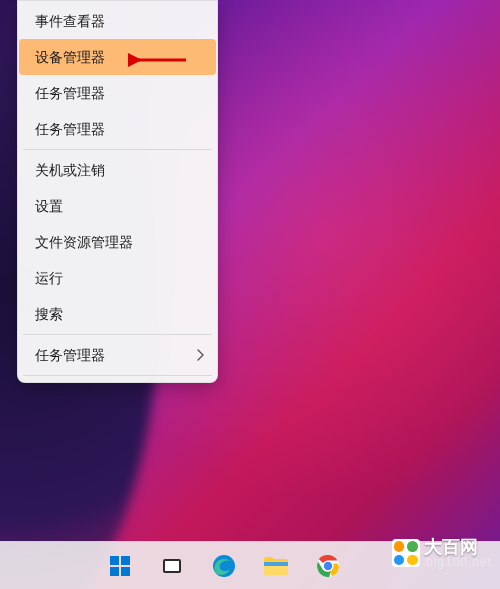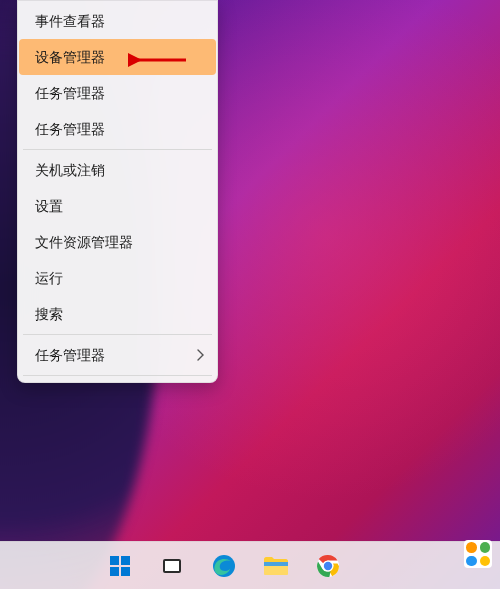--- a/index.html
+++ b/index.html
@@ -178,14 +178,18 @@
       </div>
     </div>
 
   <div class="watermark">
     <div class="wm-logo" id="wm-logo">
         <span style="background: rgb(255, 152, 0);"></span>
         <span style="background: rgb(76, 175, 80);"></span>
         <span style="background: rgb(33, 150, 243);"></span>
         <span style="background: rgb(255, 193, 7);"></span>
       </div>
+    <div class="wm-box">
+      <span class="wm-text">大百网</span>
+      <span class="wm-sub">big100.net</span>
+    </div>
   </div>
 </div>
 
 </body></html>

